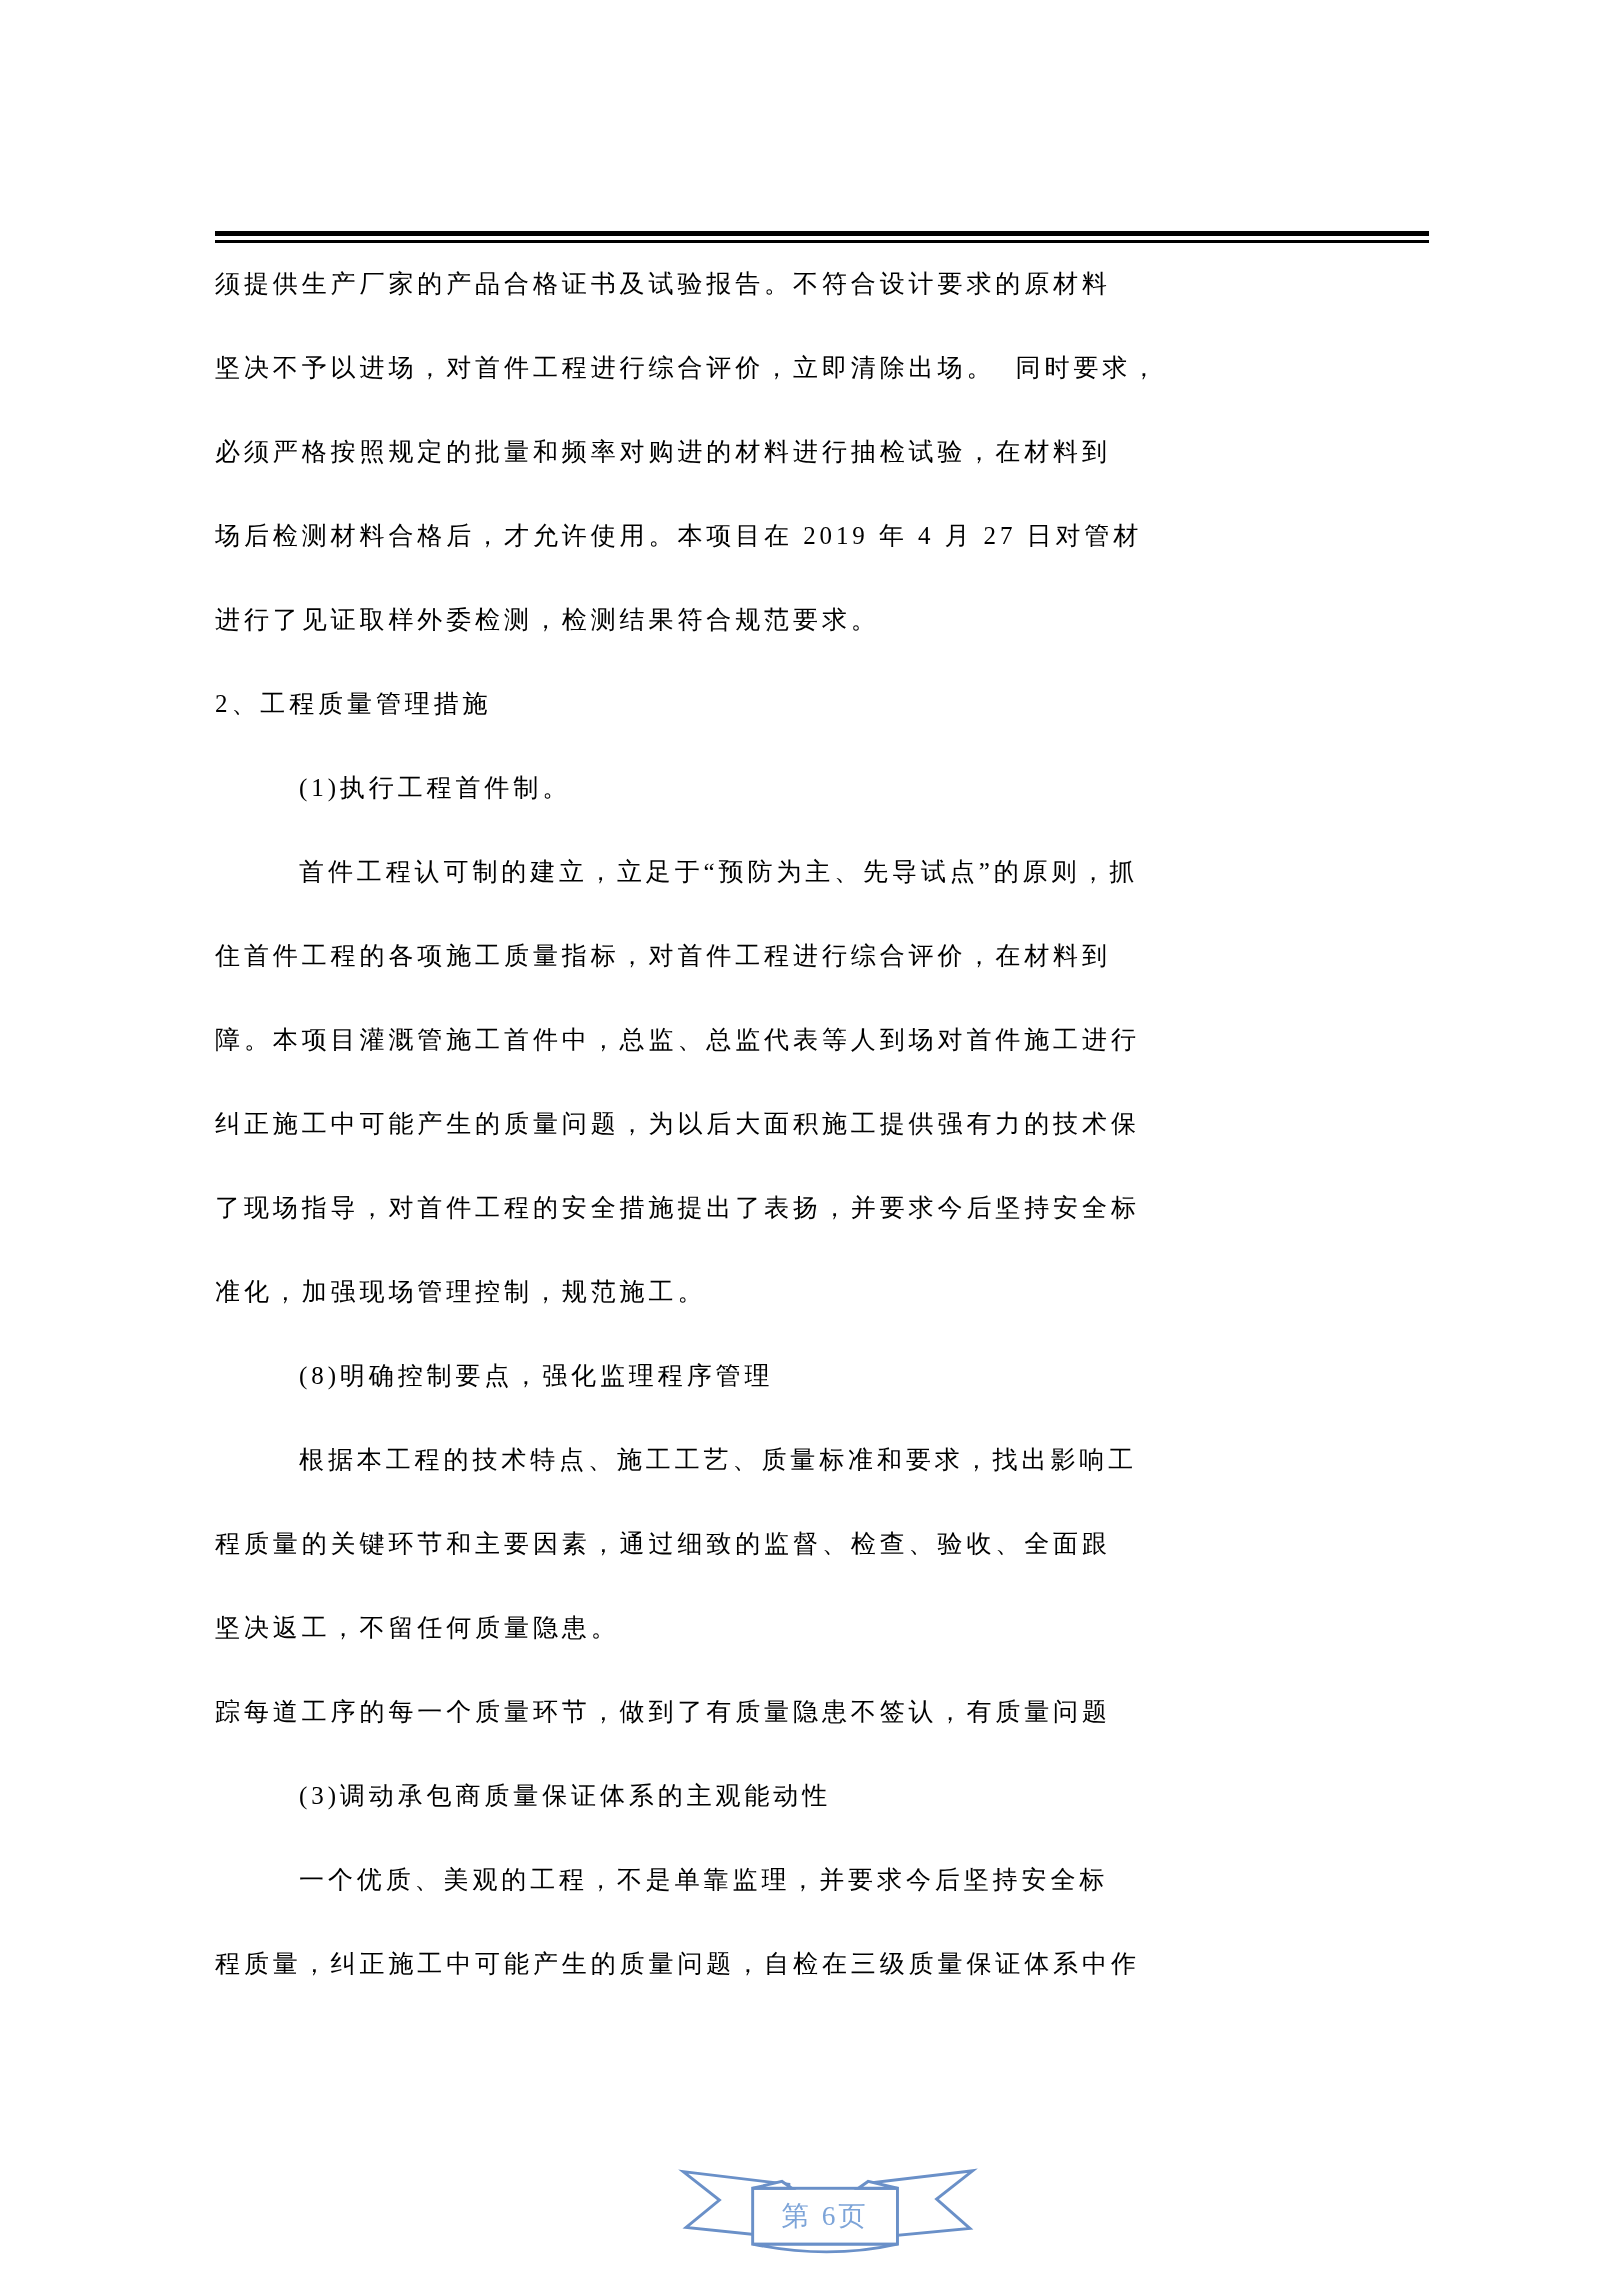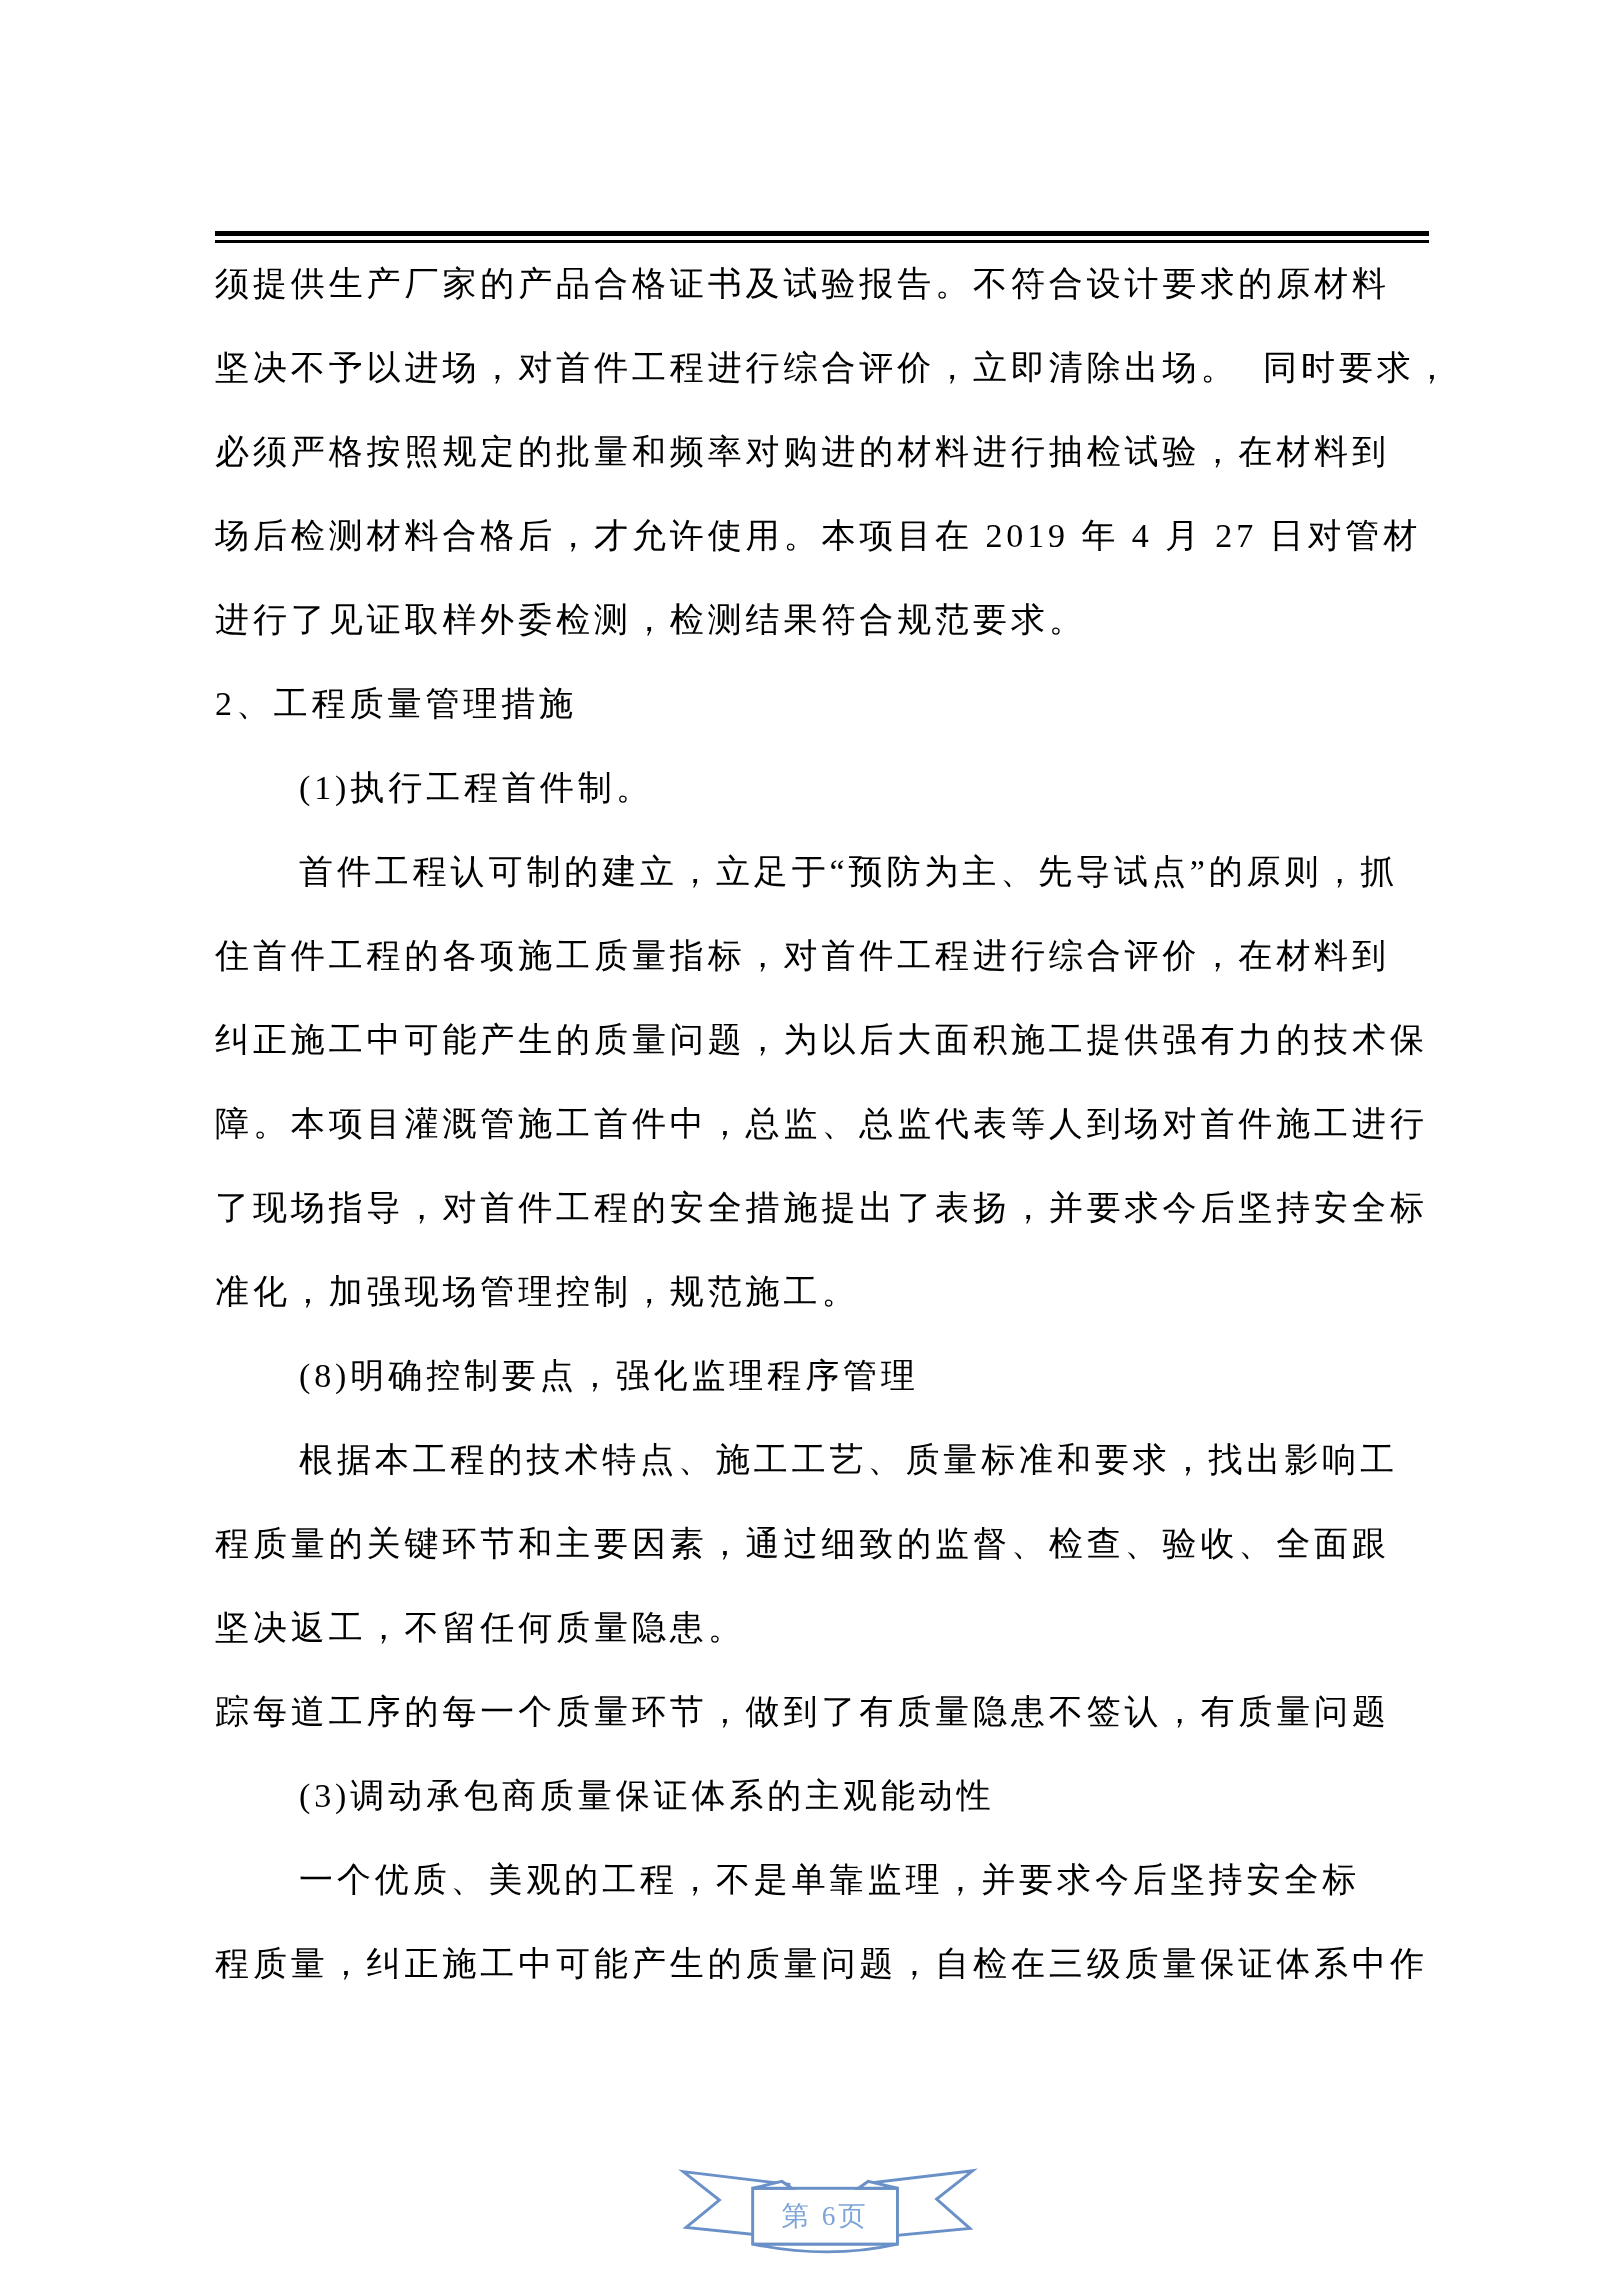--- a/index.html
+++ b/index.html
@@ -20,21 +20,21 @@
     box-sizing: border-box;
     border-top: 5.9px solid #000000;
     border-bottom: 3.9px solid #000000;
   }
   .body-text {
     position: absolute;
     left: 215px;
     top: 242px;
     width: 1217px;
     color: #000000;
-    font-size: 34px;
+    font-size: 25px;
     line-height: 84px;
     letter-spacing: 3.9px;
   }
   .line {
     height: 84px;
     white-space: pre;
   }
   .line.indent { padding-left: 84px; }
   .banner {
     position: absolute;
@@ -72,22 +72,22 @@
 
   <div class="line">须提供生产厂家的产品合格证书及试验报告。不符合设计要求的原材料</div>
       <div class="line">坚决不予以进场，对首件工程进行综合评价，立即清除出场。  同时要求，</div>
       <div class="line">必须严格按照规定的批量和频率对购进的材料进行抽检试验，在材料到</div>
       <div class="line">场后检测材料合格后，才允许使用。本项目在 2019 年 4 月 27 日对管材</div>
       <div class="line">进行了见证取样外委检测，检测结果符合规范要求。</div>
       <div class="line">2、工程质量管理措施</div>
       <div class="line indent">(1)执行工程首件制。</div>
       <div class="line indent">首件工程认可制的建立，立足于“预防为主、先导试点”的原则，抓</div>
       <div class="line">住首件工程的各项施工质量指标，对首件工程进行综合评价，在材料到</div>
+      <div class="line">障。本项目灌溉管施工首件中，总监、总监代表等人到场对首件施工进行</div>
       <div class="line">纠正施工中可能产生的质量问题，为以后大面积施工提供强有力的技术保</div>
-      <div class="line">障。本项目灌溉管施工首件中，总监、总监代表等人到场对首件施工进行</div>
       <div class="line">了现场指导，对首件工程的安全措施提出了表扬，并要求今后坚持安全标</div>
       <div class="line">准化，加强现场管理控制，规范施工。</div>
       <div class="line indent">(8)明确控制要点，强化监理程序管理</div>
       <div class="line indent">根据本工程的技术特点、施工工艺、质量标准和要求，找出影响工</div>
       <div class="line">程质量的关键环节和主要因素，通过细致的监督、检查、验收、全面跟</div>
       <div class="line">坚决返工，不留任何质量隐患。</div>
       <div class="line">踪每道工序的每一个质量环节，做到了有质量隐患不签认，有质量问题</div>
       <div class="line indent">(3)调动承包商质量保证体系的主观能动性</div>
       <div class="line indent">一个优质、美观的工程，不是单靠监理，并要求今后坚持安全标</div>
       <div class="line">程质量，纠正施工中可能产生的质量问题，自检在三级质量保证体系中作</div>

